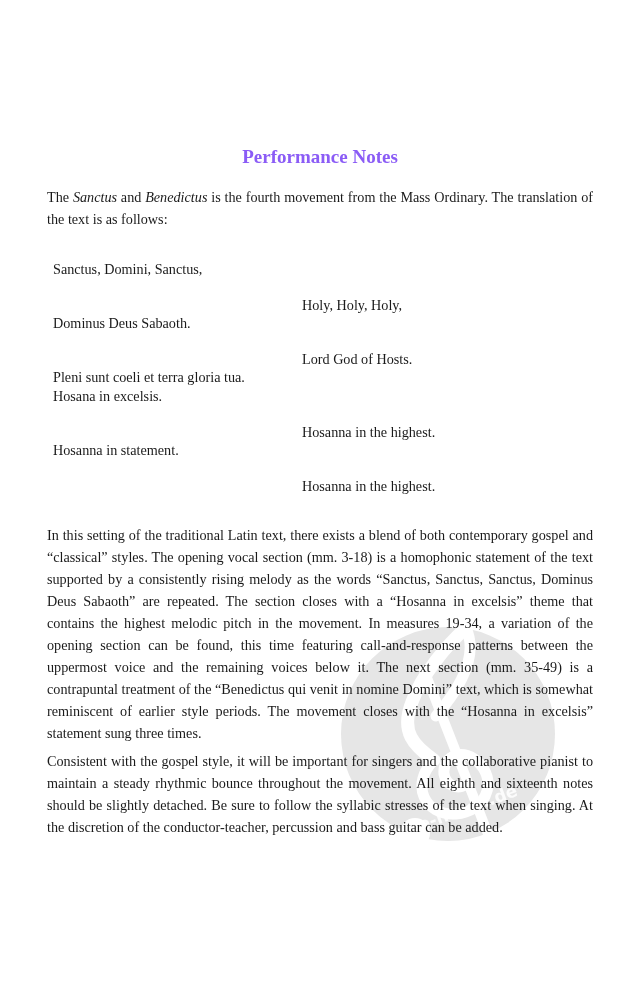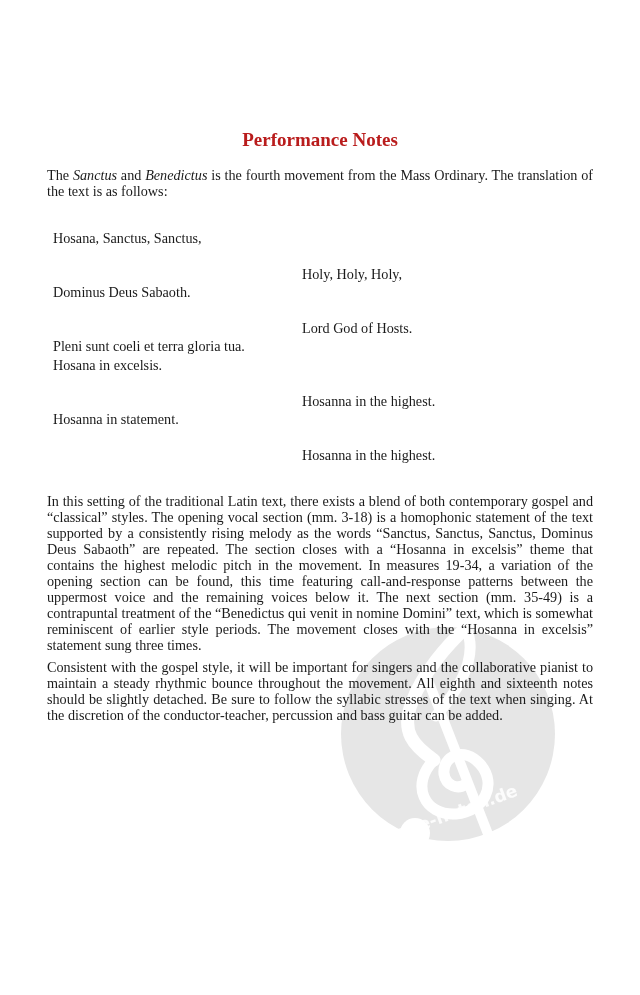--- a/index.html
+++ b/index.html
@@ -29,31 +29,31 @@
       z-index: 0;
     }
     .content {
       position: absolute;
       left: 47px;
       top: 128px;
       width: 546px;
       z-index: 1;
     }
     .title {
-      margin: 0;
+      margin: 17px;
       text-align: center;
       font-size: 19px;
       font-weight: bold;
       line-height: 24px;
-      color: #b91c1c;
+      color: #8b5cf6;
     }
     .para {
       margin: 0;
       font-size: 14.2px;
-      line-height: 16px;
+      line-height: 22px;
       text-align: justify;
     }
     .intro { margin-top: 15px; }
     .translation {
       margin-top: 30px;
       margin-left: 6px;
       font-size: 14.2px;
       line-height: 18.2px;
     }
     .tr-row {
@@ -93,21 +93,21 @@
 
   <div class="content">
     <h1 class="title">Performance Notes</h1>
 
     <p class="para intro">
       <span>The </span><em>Sanctus</em><span> and </span><em>Benedictus</em><span> is the fourth movement from the Mass Ordinary.  The translation of the text is as follows:</span>
     </p>
 
     <div class="translation">
       <div class="tr-row">
-        <span class="tr-latin">Hosana, Sanctus, Sanctus,</span>
+        <span class="tr-latin">Sanctus, Domini, Sanctus,</span>
         <span class="tr-english">Holy, Holy, Holy,</span>
       </div>
       <div class="tr-row">
         <span class="tr-latin">Dominus Deus Sabaoth.</span>
         <span class="tr-english">Lord God of Hosts.</span>
       </div>
       <div class="tr-row">
         <span class="tr-latin">Pleni sunt coeli et terra gloria tua.</span>
       </div>
       <div class="tr-row">

